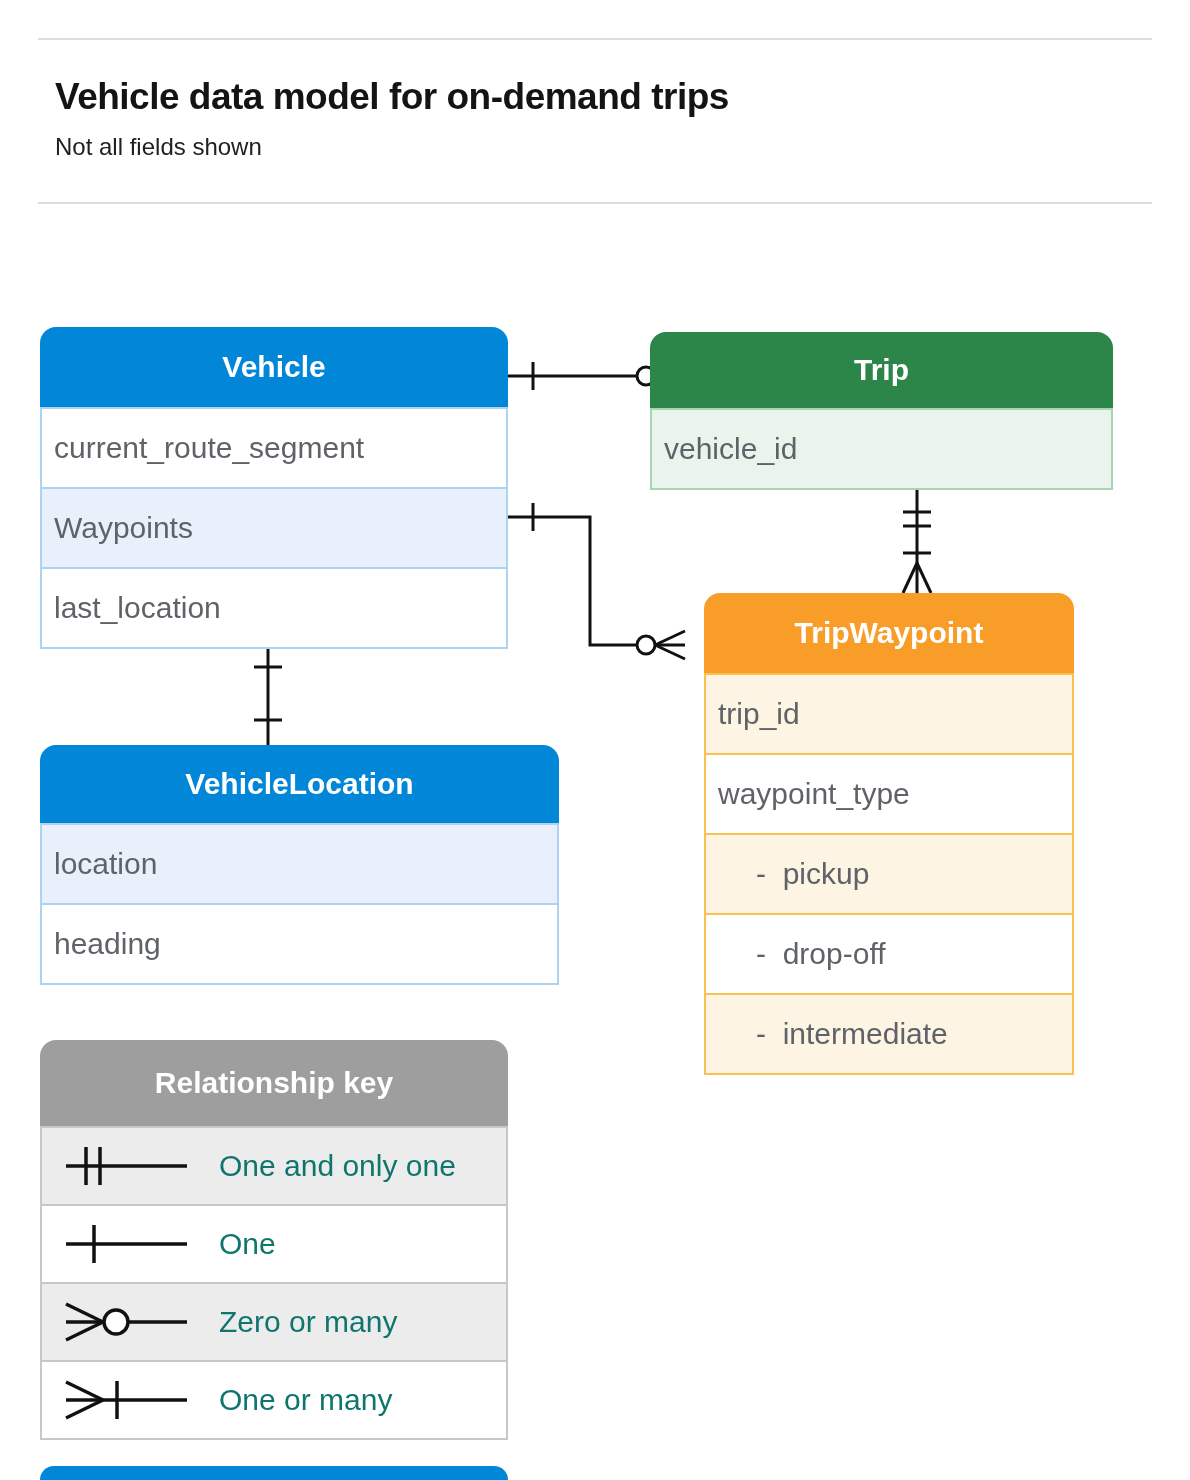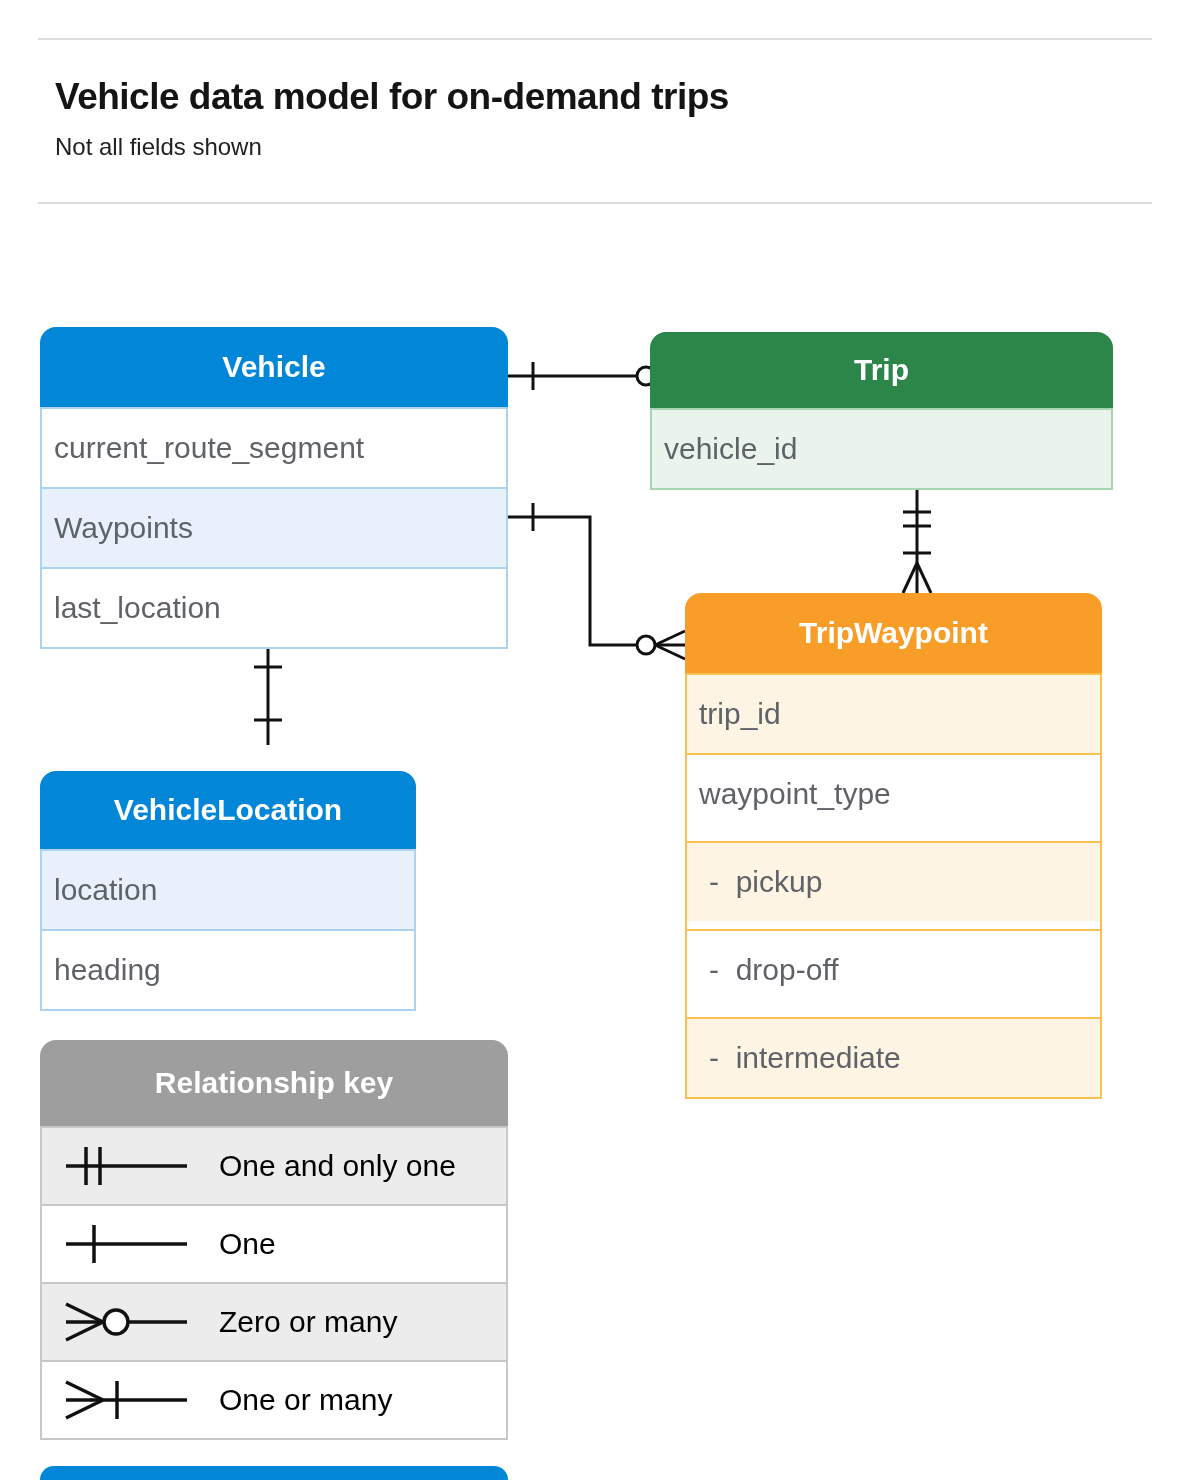--- a/index.html
+++ b/index.html
@@ -26,36 +26,36 @@
     justify-content:center; color:#fff; font-weight:700; font-size:30px;
     background:var(--hdr);
   }
   .tbody { border:2px solid var(--bc); background:#fff; }
   .row {
     height:78px; display:flex; align-items:center; padding-left:12px;
     font-size:30px; color:#5f6368; background:#fff; white-space:pre;
   }
   .row + .row { border-top:2px solid var(--bc); }
   .row.alt { background:var(--alt); }
-  .row.sub { padding-left:22px;margin-top:8px; }
+  .row.sub { padding-left:50px; }
 
   .blue   { --hdr:var(--c-blue,   #0286d8); --bc:var(--c-blue-border,   #aed3f0); --alt:var(--c-blue-light,   #e8f1fb); }
   .green  { --hdr:var(--c-green,  #2c8549); --bc:var(--c-green-border,  #a9d4b3); --alt:var(--c-green-light,  #e9f4ec); }
   .orange { --hdr:var(--c-orange, #f89d28); --bc:var(--c-orange-border, #fac150); --alt:var(--c-orange-light, #fdf4e4); }
   .gray   { --hdr:var(--c-gray,   #9e9e9e); --bc:var(--c-gray-border,   #c8c8c8); --alt:var(--c-gray-light,   #ececec); }
 
   #vehicle          { left:40px;  top:327px; width:468px; }
   #trip             { left:650px; top:332px; width:463px; }
   #trip .thead      { height:76px; }
-  #tripwaypoint     { left:685px; top:593px; width:417px; }
-  #vehiclelocation  { left:40px;  top:771px; width:376px; }
+  #tripwaypoint     { left:704px; top:593px; width:370px; }
+  #vehiclelocation  { left:40px;  top:745px; width:519px; }
   #vehiclelocation .thead { height:78px; }
   #relkey           { left:40px;  top:1040px; width:468px; }
   #relkey .thead    { height:86px; }
-  #relkey .row      { height:76px; padding-left:22px; color:#000000; }
+  #relkey .row      { height:76px; padding-left:22px; color:#0f766e; }
 
   .keysym { width:125px; height:60px; flex:0 0 auto; }
   .keysym line, .keysym path { stroke:#111; stroke-width:3.5; fill:none; }
   .keysym circle { stroke:#111; stroke-width:3.5; fill:#fff; }
   .keylabel { margin-left:30px; }
 
   .cutoff {
     position:absolute; left:40px; top:1466px; width:468px; height:14px;
     background:var(--c-blue, #0286d8); border-radius:16px 16px 0 0;
   }

